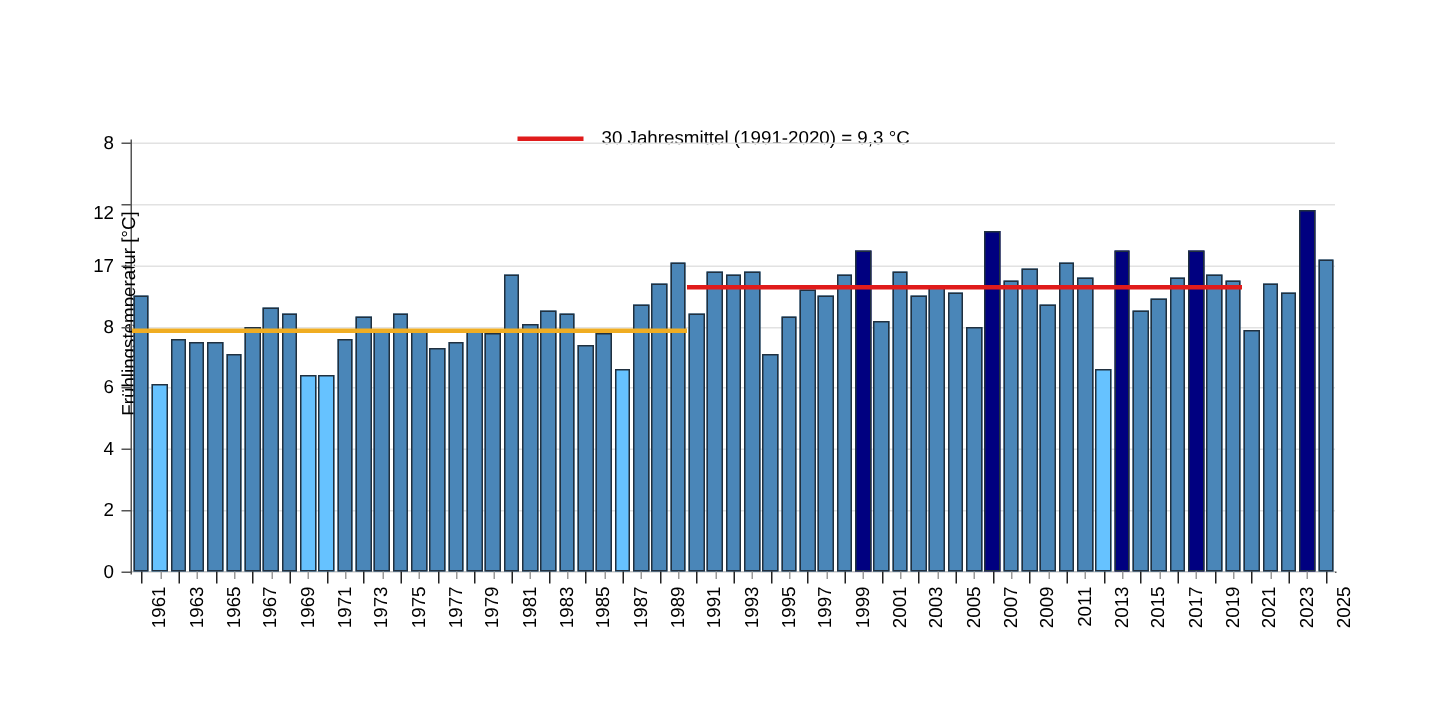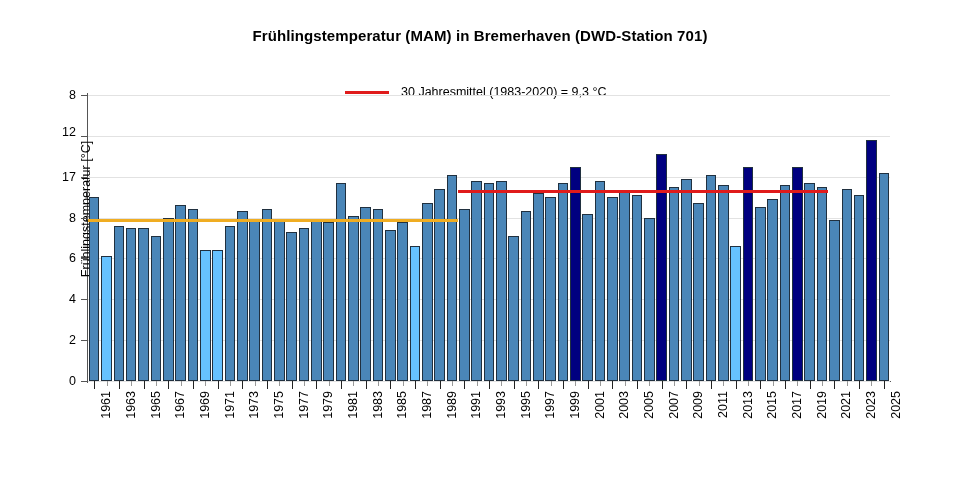--- a/index.html
+++ b/index.html
@@ -53,26 +53,25 @@
     position:absolute;top:0;font-size:12.5px;
     transform-origin:left top;transform:rotate(-90deg) translate(-100%,0);
     white-space:nowrap;text-align:right;
   }
 </style>
 </head>
 <body>
 
 <div id="root">
 
-  <div class="chart-title">Frühlingstemperatur (MAM) in Bremerhaven (DWD-Station 701)</div>
 
   <div class="legend">
     <div class="legend-row">
       <span class="legend-swatch" id="sw1" style="background: rgb(224, 27, 27);"></span>
-      <span class="legend-label">30 Jahresmittel (1983-2020) = 9,3 °C</span>
+      <span class="legend-label">30 Jahresmittel (1991-2020) = 9,3 °C</span>
     </div>
   </div>
 
   <div class="axis-line-y"></div>
   <div class="axis-line-x"></div>
 
   <div class="plot">
     <div class="ylabel">Frühlingstemperatur [°C]</div>
     <div id="grid-layer">
         <div class="gridline" style="top: 286px;"></div>
@@ -91,21 +90,21 @@
         <div class="yticklabel" style="top: 245.143px;">2</div>
         <div class="ytick" style="top: 204.286px;"></div>
         <div class="yticklabel" style="top: 204.286px;">4</div>
         <div class="ytick" style="top: 163.429px;"></div>
         <div class="yticklabel" style="top: 163.429px;">6</div>
         <div class="ytick" style="top: 122.571px;"></div>
         <div class="yticklabel" style="top: 122.571px;">8</div>
         <div class="ytick" style="top: 81.7143px;"></div>
         <div class="yticklabel" style="top: 81.7143px;">17</div>
         <div class="ytick" style="top: 40.8571px;"></div>
-        <div class="yticklabel" style="top: 37px;">12</div>
+        <div class="yticklabel" style="top: 47px;">12</div>
         <div class="ytick" style="top: 0px;"></div>
         <div class="yticklabel" style="top: 0px;">8</div>
       </div>
     <div class="bars" id="bars-layer">
         <div class="bar" title="1961: 9 °C" style="left: 0.863692px; width: 10.6111px; height: 183.857px; background: rgb(74, 134, 184); border-color: rgb(32, 48, 63);"></div>
         <div class="bar" title="1962: 6,1 °C" style="left: 13.2022px; width: 10.6111px; height: 124.614px; background: rgb(102, 194, 255); border-color: rgb(32, 48, 63);"></div>
         <div class="bar" title="1963: 7,6 °C" style="left: 25.5406px; width: 10.6111px; height: 155.257px; background: rgb(74, 134, 184); border-color: rgb(32, 48, 63);"></div>
         <div class="bar" title="1964: 7,5 °C" style="left: 37.8791px; width: 10.6111px; height: 153.214px; background: rgb(74, 134, 184); border-color: rgb(32, 48, 63);"></div>
         <div class="bar" title="1965: 7,5 °C" style="left: 50.2175px; width: 10.6111px; height: 153.214px; background: rgb(74, 134, 184); border-color: rgb(32, 48, 63);"></div>
         <div class="bar" title="1966: 7,1 °C" style="left: 62.556px; width: 10.6111px; height: 145.043px; background: rgb(74, 134, 184); border-color: rgb(32, 48, 63);"></div>

